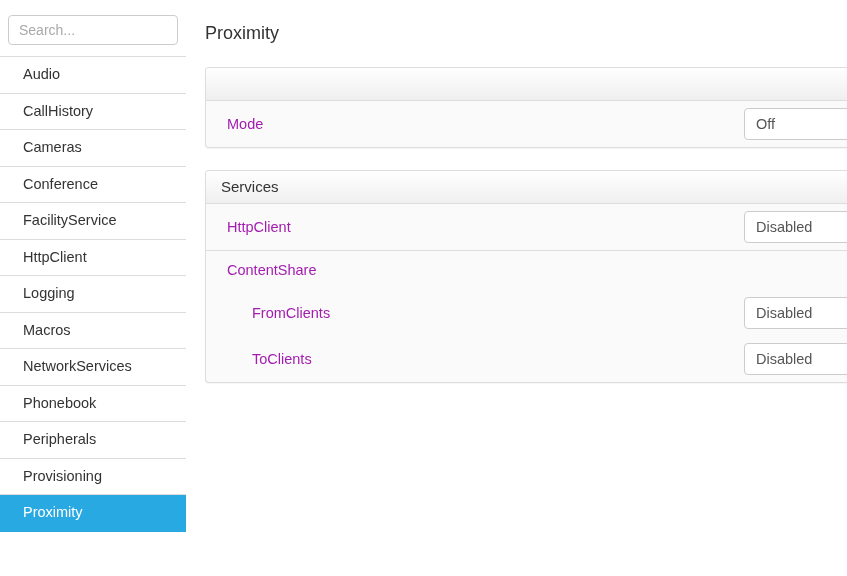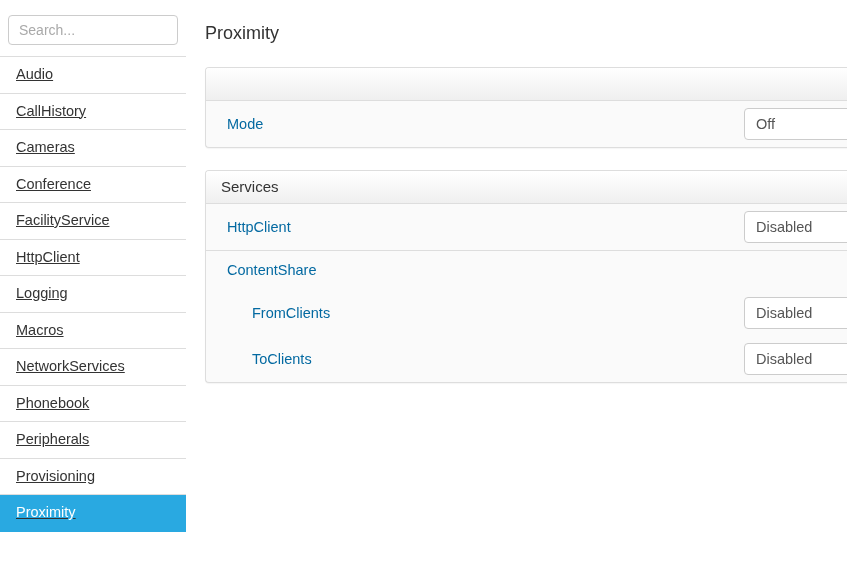--- a/index.html
+++ b/index.html
@@ -18,21 +18,20 @@
 
   
   #sidebar {
     position: absolute;
     left: 0;
     top: 0;
     width: 186px;
     height: 576px;
     background: #ffffff;
     box-sizing: border-box;
-    text-decoration: underline;
   }
   #search-wrap {
     padding: 15px 8px 11px 8px;
   }
   #search-input {
     width: 100%;
     box-sizing: border-box;
     height: 30px;
     border: 1px solid #cccccc;
     border-radius: 4px;
@@ -49,21 +48,21 @@
   #nav-list {
     list-style: none;
     margin: 0;
     padding: 0;
     border-top: 1px solid #dddddd;
   }
   .nav-item {
     height: 35.5px;
     line-height: 35.5px;
     border-bottom: 1px solid #dddddd;
-    padding: 0 10px 0 16px;
+    padding: 0 10px 0 23px;
     font-size: 14.5px;
     color: #333333;
     cursor: pointer;
     white-space: nowrap;
     overflow: hidden;
   }
   .nav-item.active {
     background: #29a9e1;
     color: #ffffff;
     border-bottom-color: #29a9e1;
@@ -126,21 +125,21 @@
     min-height: 46px;
     padding: 0 15px 0 21px;
     box-sizing: border-box;
   }
   .row-item.bordered {
     border-top: 1px solid #dddddd;
   }
   .row-label {
     flex: 0 0 auto;
     font-size: 14.5px;
-    color: #0369a1;
+    color: #a21caf;
   }
   .row-label.group {
     font-weight: normal;
   }
   .row-label.indent {
     padding-left: 25px;
   }
   .row-control {
     position: absolute;
     left: 538px;

